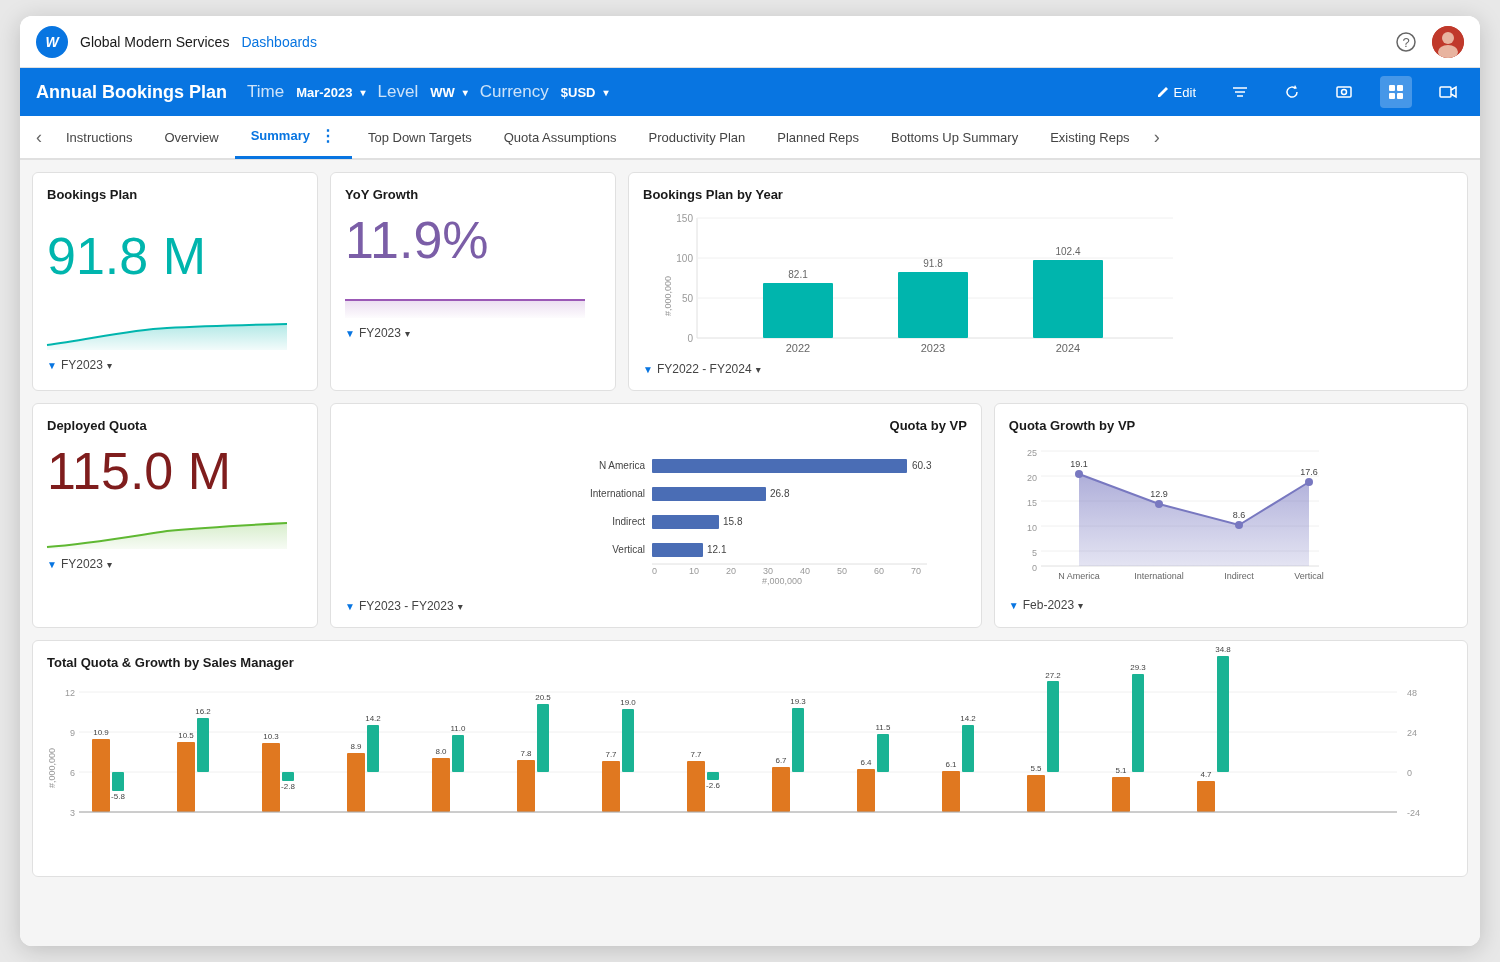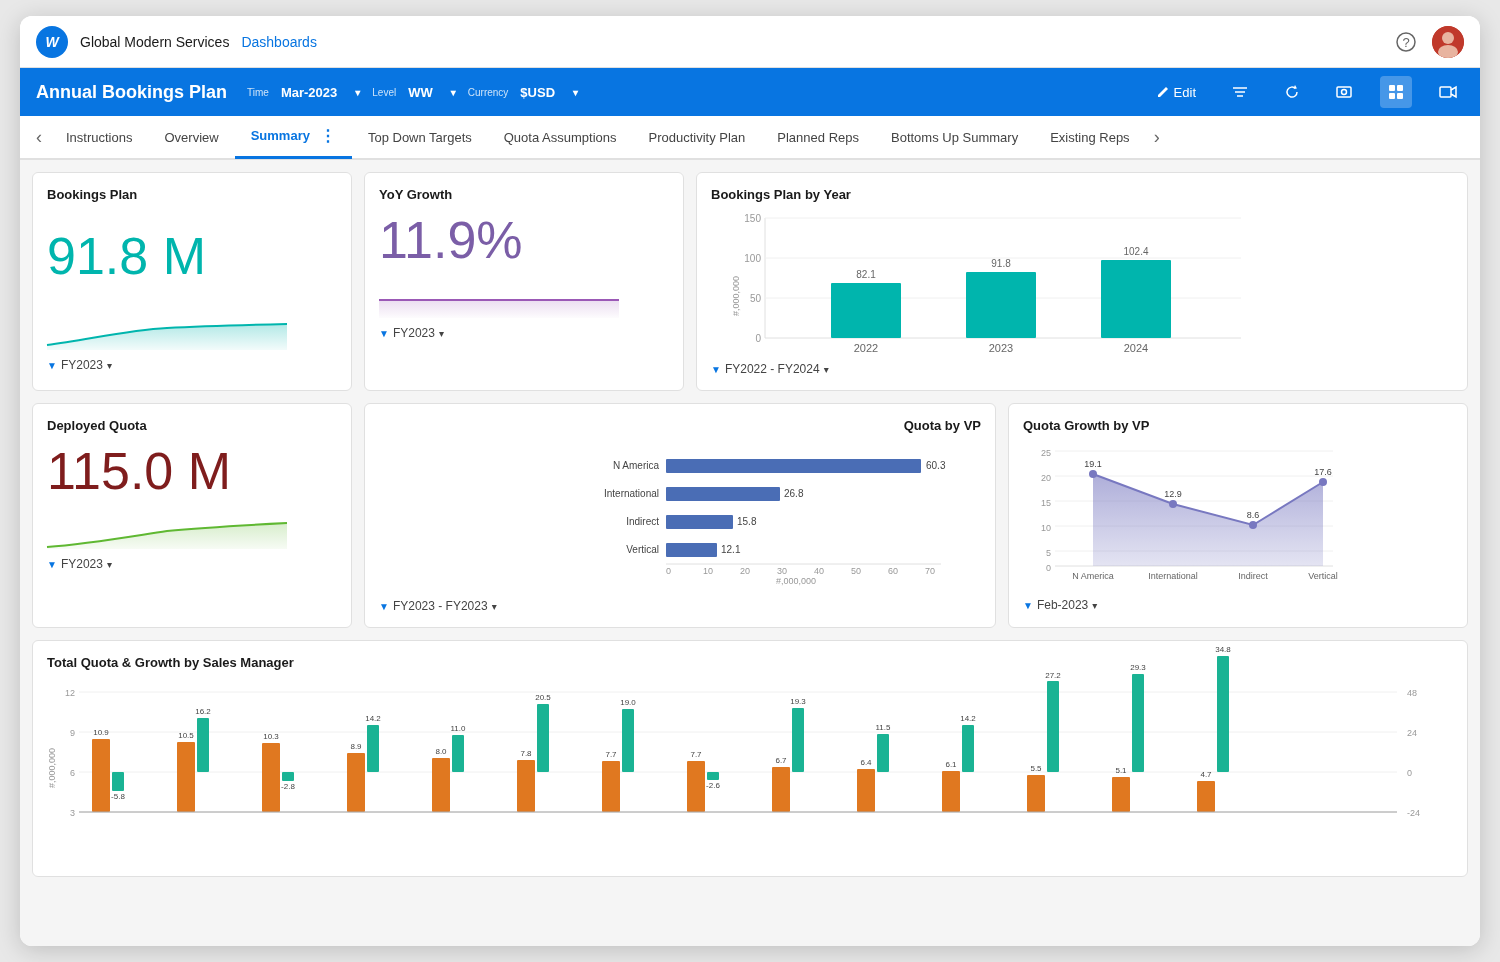--- a/index.html
+++ b/index.html
@@ -12,22 +12,22 @@
     .logo-w { color: #fff; font-size: 14px; font-weight: 900; font-style: italic; }
     .company-name { font-size: 14px; color: #1a1a1a; font-weight: 500; }
     .nav-link { font-size: 14px; color: #0875e1; cursor: pointer; }
     .spacer { flex: 1; }
     .nav-icon { width: 28px; height: 28px; border-radius: 50%; display: flex; align-items: center; justify-content: center; color: #666; font-size: 16px; cursor: pointer; }
     .avatar { width: 32px; height: 32px; border-radius: 50%; background: #c0392b; overflow: hidden; display: flex; align-items: center; justify-content: center; }
 
     
     .header-bar { height: 48px; background: #0875e1; display: flex; align-items: center; padding: 0 16px; gap: 12px; }
     .page-title { color: #fff; font-size: 18px; font-weight: 600; margin-right: 8px; }
-    .filter-label { color: rgba(255,255,255,0.8); font-size: 10px; text-align: center; }
-    .filter-value { color: #fff; font-weight: 600; font-size: 13px; display: flex; align-items: center; gap: 18px; cursor: pointer; }
+    .filter-label { color: rgba(255,255,255,0.8); font-size: 17px; text-align: center; }
+    .filter-value { color: #fff; font-weight: 600; font-size: 13px; display: flex; align-items: center; gap: 8px; cursor: pointer; }
     .chevron-down { font-size: 10px; }
     .header-actions { margin-left: auto; display: flex; align-items: center; gap: 20px; }
     .header-btn { color: #fff; display: flex; align-items: center; gap: 4px; cursor: pointer; font-size: 13px; background: none; border: none; padding: 4px 8px; border-radius: 4px; }
     .icon-btn { width: 32px; height: 32px; display: flex; align-items: center; justify-content: center; color: #fff; cursor: pointer; border-radius: 4px; font-size: 16px; }
     .icon-btn.active { background: rgba(255,255,255,0.25); }
 
     
     .tabs-bar { height: 44px; background: #fff; border-bottom: 2px solid #e0e0e0; display: flex; align-items: center; padding: 0 8px; }
     .tab-nav-btn { color: #666; border: none; background: none; cursor: pointer; padding: 0 8px; font-size: 18px; display: flex; align-items: center; height: 44px; }
     .tab { padding: 0 16px; height: 44px; display: flex; align-items: center; color: #444; font-size: 13px; cursor: pointer; white-space: nowrap; position: relative; }
@@ -38,21 +38,21 @@
 
     
     .dashboard-row { display: flex; gap: 12px; margin-bottom: 12px; }
 
     
     .card { background: #fff; border-radius: 6px; border: 1px solid #e0e0e0; padding: 14px; }
     .card-title { font-size: 13px; font-weight: 600; color: #1a1a1a; margin-bottom: 8px; }
     .card-footer { font-size: 12px; color: #444; display: flex; align-items: center; gap: 4px; margin-top: 8px; cursor: pointer; }
 
     
-    .bookings-card { width: 320px; flex-shrink: 0; }
+    .bookings-card { width: 286px; flex-shrink: 0; }
     .big-number-teal { font-size: 52px; font-weight: 300; color: #00b5ad; margin: 24px 0; }
     .big-number-purple { font-size: 52px; font-weight: 300; color: #7b5ea7; margin: 8px 0; }
     .big-number-green { font-size: 52px; font-weight: 300; color: #7f1d1d; margin: 8px 0; }
     .sparkline-area { height: 40px; margin: 8px 0; }
 
     
     .year-chart-card { flex: 1; }
 
     
     .footer { padding: 8px 16px; font-size: 11px; color: #888; background: #fff; border-top: 1px solid #e0e0e0; display: flex; gap: 16px; }

